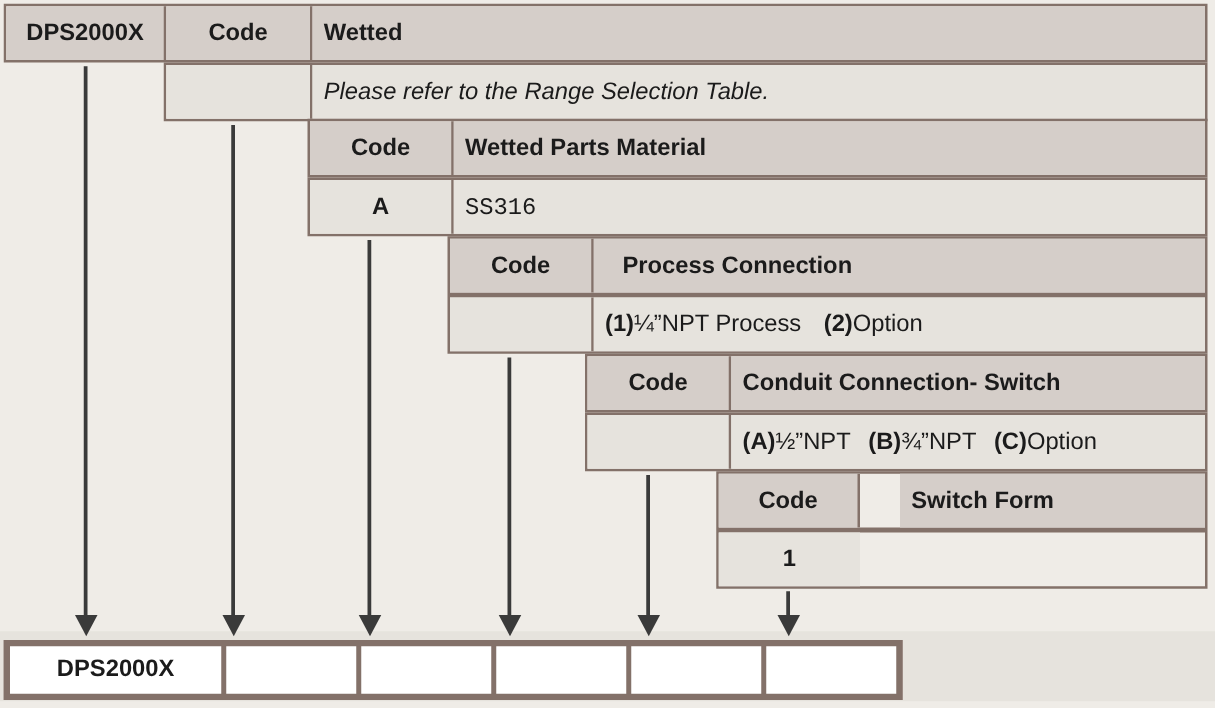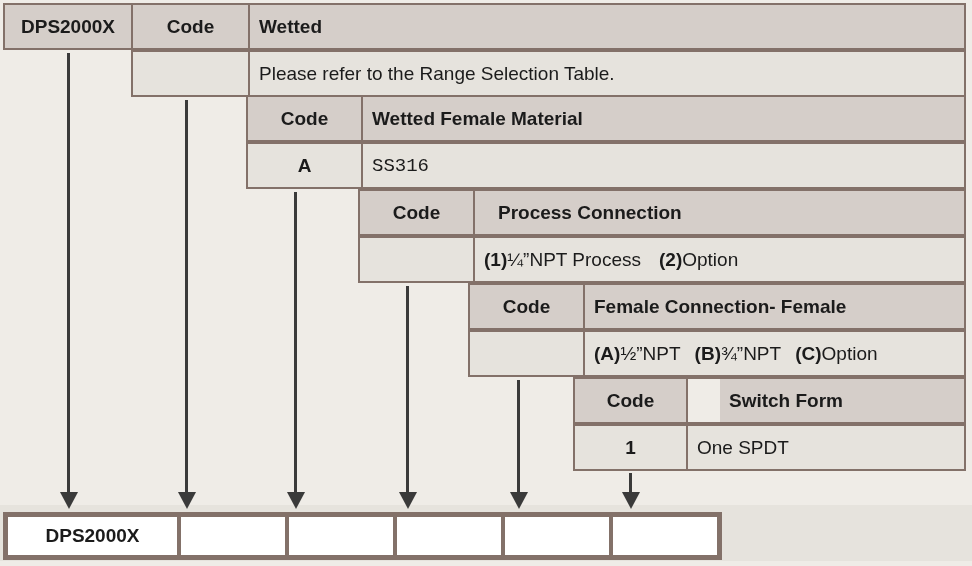--- a/index.html
+++ b/index.html
@@ -127,26 +127,26 @@
   <div class="bottom-band"></div>
 
   <div class="row" style="left:3px; top:3px; width:963px;">
     <div class="cell head ctr" style="width:128px;">DPS2000X</div>
     <div class="cell head ctr" style="width:117px;">Code</div>
     <div class="cell head" style="flex:1;">Wetted</div>
   </div>
 
   <div class="row" style="left:131px; top:50px; width:835px;">
     <div class="cell body ctr" style="width:117px;"></div>
-    <div class="cell body" style="flex:1;">Please refer to the Range Selection Table.</div>
+    <div class="cell body" style="flex:1;font-style:italic;">Please refer to the Range Selection Table.</div>
   </div>
 
   <div class="row" style="left:246px; top:95px; width:720px;">
     <div class="cell head ctr" style="width:115px;">Code</div>
-    <div class="cell head" style="flex:1;">Wetted Female Material</div>
+    <div class="cell head" style="flex:1;">Wetted Parts Material</div>
   </div>
 
   <div class="row" style="left:246px; top:142px; width:720px;">
     <div class="cell body ctr codeval" style="width:115px;">A</div>
     <div class="cell body" style="flex:1;font-family:Liberation Mono, monospace;">SS316</div>
   </div>
 
   <div class="row" style="left:358px; top:189px; width:608px;">
     <div class="cell head ctr" style="width:115px;">Code</div>
     <div class="cell head" style="flex:1;padding-left:23px;">Process Connection</div>
@@ -158,21 +158,21 @@
       <span class="opt-b">(1)</span>
         <span> ¼”NPT Process</span>
         <span style="display:inline-block;width:18px;"></span>
         <span class="opt-b">(2)</span>
         <span> Option</span>
     </div>
   </div>
 
   <div class="row" style="left:468px; top:283px; width:498px;">
     <div class="cell head ctr" style="width:115px;">Code</div>
-    <div class="cell head" style="flex:1;">Female Connection- Female</div>
+    <div class="cell head" style="flex:1;">Conduit Connection- Switch</div>
   </div>
 
   <div class="row" style="left:468px; top:330px; width:498px;">
     <div class="cell body ctr" style="width:115px;"></div>
     <div class="cell body" style="flex:1;">
       <span class="opt-b">(A)</span>
         <span> ½”NPT</span>
         <span style="display:inline-block;width:14px;"></span>
         <span class="opt-b">(B)</span>
         <span> ¾”NPT</span>
@@ -182,21 +182,20 @@
     </div>
   </div>
 
   <div class="row" style="left:573px; top:377px; width:393px;">
     <div class="cell head ctr" style="width:113px;">Code</div>
     <div class="cell head" style="flex:1;margin-left:32px;">Switch Form</div>
   </div>
 
   <div class="row" style="left:573px; top:424px; width:393px;">
     <div class="cell body ctr codeval" style="width:113px;">1</div>
-    <div class="cell body" style="flex:1;">One SPDT</div>
   </div>
 
   <div class="arrow" style="left:67px; top:53px; height:440px;"></div>
   <div class="arrow" style="left:185px; top:100px; height:393px;"></div>
   <div class="arrow" style="left:294px; top:192px; height:301px;"></div>
   <div class="arrow" style="left:406px; top:286px; height:207px;"></div>
   <div class="arrow" style="left:517px; top:380px; height:113px;"></div>
   <div class="arrow" style="left:629px; top:473px; height:20px;"></div>
 
   <div class="builder">

